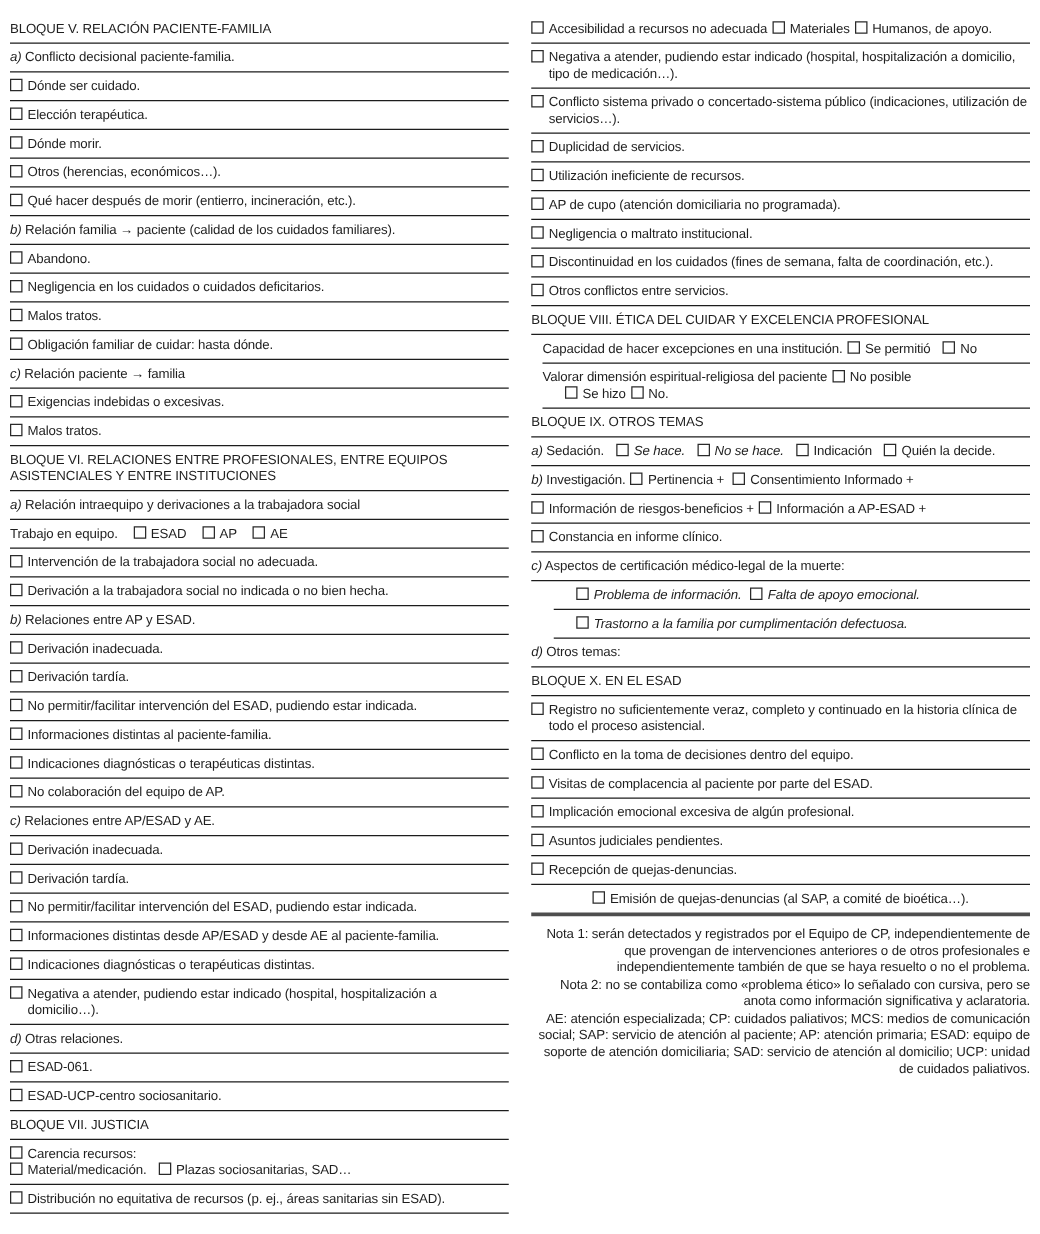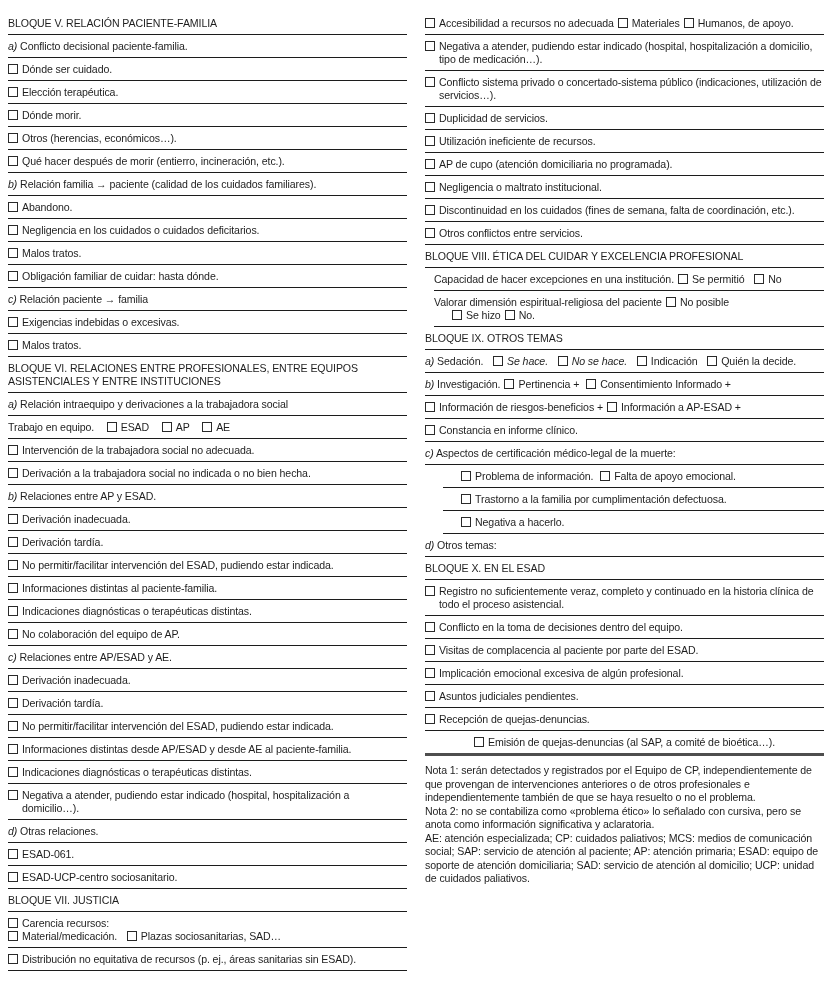--- a/index.html
+++ b/index.html
@@ -11,31 +11,31 @@
   }
   .page{display:flex;gap:18px;padding:12px 8px 0 8px;box-sizing:border-box;}
   .col{width:399px;flex:0 0 399px;}
   .row{
     border-bottom:1px solid #1c1c1c;
     padding:4.5px 0 4.5px 14px;
     text-indent:-14px;
   }
   .row.header,.row.nohang{padding-left:0;text-indent:0;}
   .row.ind1{margin-left:9px;padding-left:18px;text-indent:-18px;}
-  .row.ind2{margin-left:18px;padding-left:18px;text-indent:0;}
+  .row.ind2{margin-left:18px;padding-left:18px;text-indent:0;font-style:italic;}
   .row.thick{border-bottom:3px solid #4e4e4e;text-align:center;}
   .cb{
     display:inline-block;width:8px;height:8px;
     border:1px solid #2a2a2a;background:#fff;
     margin:0 4px;vertical-align:-1px;
   }
   .row .cb:first-child{margin-left:0;}
   br + .cb{margin-left:0;}
   .it{font-style:italic;}
-  .notes{padding:8px 0 0 0;line-height:13.5px;}
+  .notes{padding:8px 0 0 0;line-height:13.5px;text-align:right;}
   .notes p{margin:0;}
 </style>
 </head>
 <body>
 
 <div class="page">
   <div class="col" id="col-left">
       <div class="row header"><span>BLOQUE V. RELACIÓN PACIENTE-FAMILIA</span></div>
       <div class="row nohang"><span class="it">a)</span><span class="tx"> Conflicto decisional paciente-familia.</span></div>
       <div class="row hang"><span class="cb"></span><span class="tx">Dónde ser cuidado.</span></div>
@@ -91,21 +91,20 @@
       <div class="row ind1"><span class="tx">Capacidad de hacer excepciones en una institución.</span><span class="cb"></span><span class="tx">Se permitió&nbsp;&nbsp;</span><span class="cb"></span><span class="tx">No</span></div>
       <div class="row ind1"><span class="tx">Valorar dimensión espiritual-religiosa del paciente</span><span class="cb"></span><span class="tx">No posible</span><br><span class="cb"></span><span class="tx">Se hizo</span><span class="cb"></span><span class="tx">No.</span></div>
       <div class="row header"><span>BLOQUE IX. OTROS TEMAS</span></div>
       <div class="row nohang"><span class="it">a)</span><span class="tx"> Sedación.&nbsp;&nbsp;</span><span class="cb"></span><span class="it">Se hace.&nbsp;&nbsp;</span><span class="cb"></span><span class="it">No se hace.&nbsp;&nbsp;</span><span class="cb"></span><span class="tx">Indicación&nbsp;&nbsp;</span><span class="cb"></span><span class="tx">Quién la decide.</span></div>
       <div class="row nohang"><span class="it">b)</span><span class="tx"> Investigación.</span><span class="cb"></span><span class="tx">Pertinencia +&nbsp;</span><span class="cb"></span><span class="tx">Consentimiento Informado +</span></div>
       <div class="row hang"><span class="cb"></span><span class="tx">Información de riesgos-beneficios +</span><span class="cb"></span><span class="tx">Información a AP-ESAD +</span></div>
       <div class="row hang"><span class="cb"></span><span class="tx">Constancia en informe clínico.</span></div>
       <div class="row nohang"><span class="it">c)</span><span class="tx"> Aspectos de certificación médico-legal de la muerte:</span></div>
       <div class="row ind2"><span class="cb"></span><span class="tx">Problema de información.&nbsp;</span><span class="cb"></span><span class="tx">Falta de apoyo emocional.</span></div>
       <div class="row ind2"><span class="cb"></span><span class="tx">Trastorno a la familia por cumplimentación defectuosa.</span></div>
-      <div class="row ind2"><span class="cb"></span><span class="tx">Negativa a hacerlo.</span></div>
       <div class="row nohang"><span class="it">d)</span><span class="tx"> Otros temas:</span></div>
       <div class="row header"><span>BLOQUE X. EN EL ESAD</span></div>
       <div class="row hang"><span class="cb"></span><span class="tx">Registro no suficientemente veraz, completo y continuado en la historia clínica de todo el proceso asistencial.</span></div>
       <div class="row hang"><span class="cb"></span><span class="tx">Conflicto en la toma de decisiones dentro del equipo.</span></div>
       <div class="row hang"><span class="cb"></span><span class="tx">Visitas de complacencia al paciente por parte del ESAD.</span></div>
       <div class="row hang"><span class="cb"></span><span class="tx">Implicación emocional excesiva de algún profesional.</span></div>
       <div class="row hang"><span class="cb"></span><span class="tx">Asuntos judiciales pendientes.</span></div>
       <div class="row hang"><span class="cb"></span><span class="tx">Recepción de quejas-denuncias.</span></div>
       <div class="row hang thick"><span class="cb"></span><span class="tx">Emisión de quejas-denuncias (al SAP, a comité de bioética…).</span></div>
       <div class="notes">

